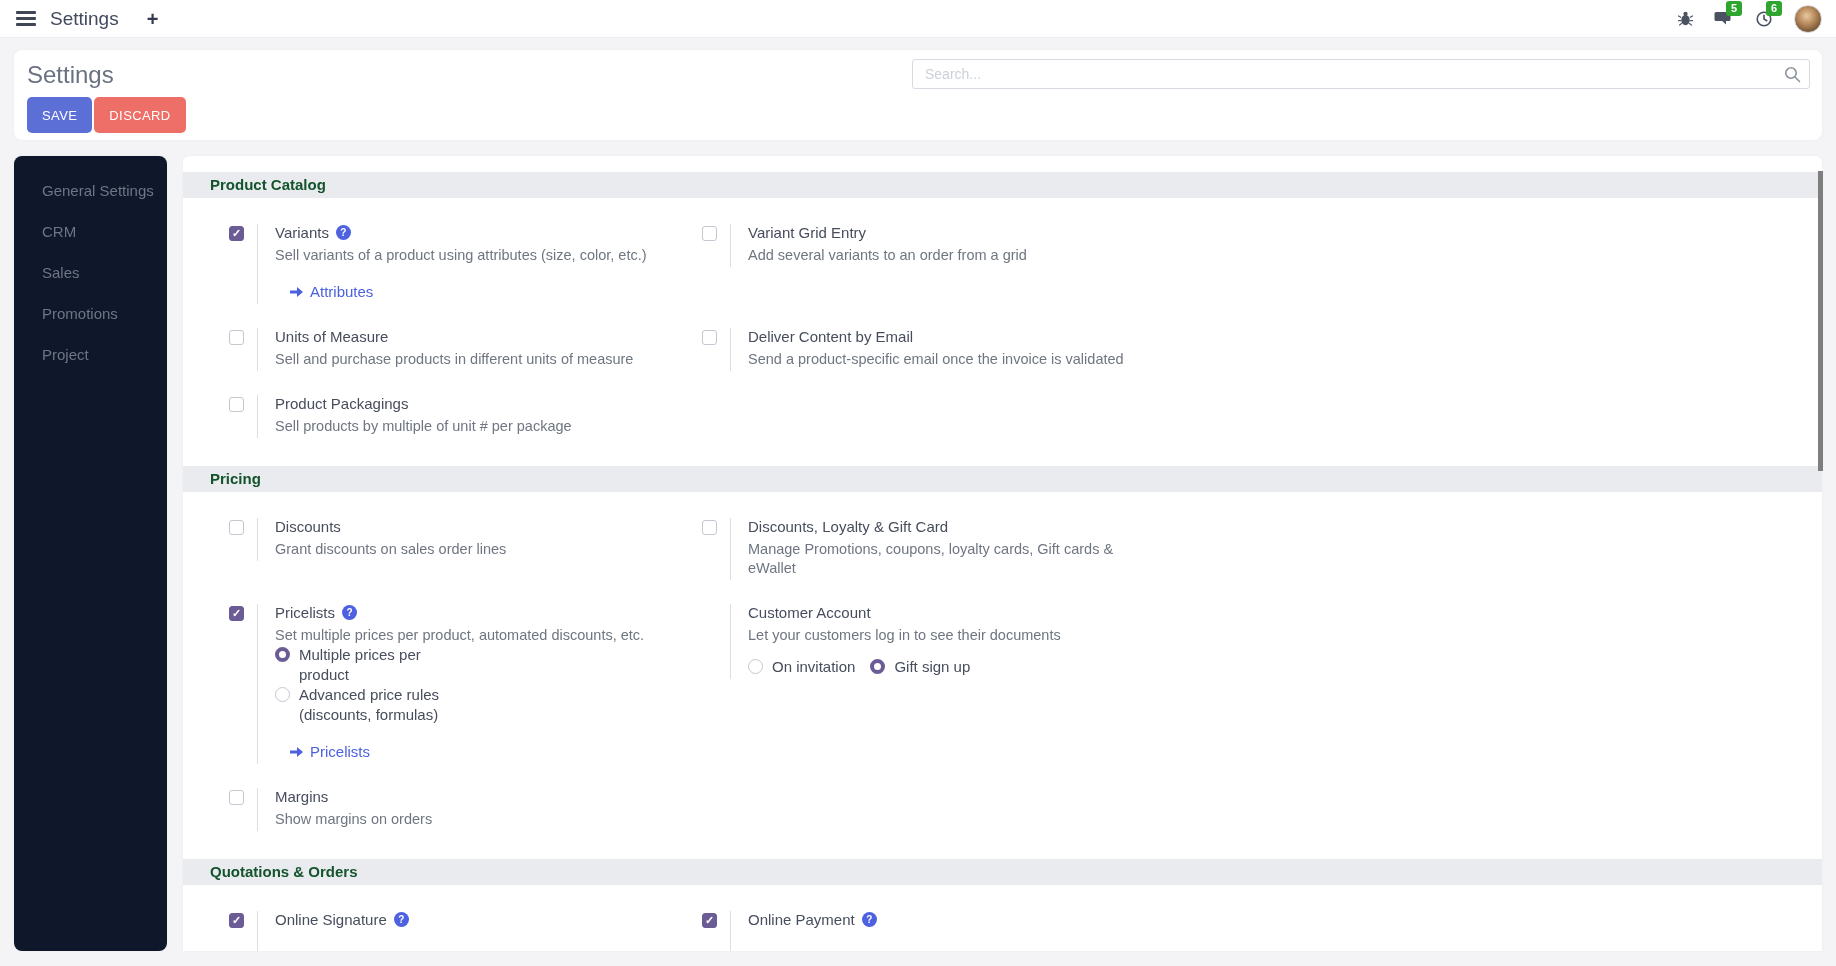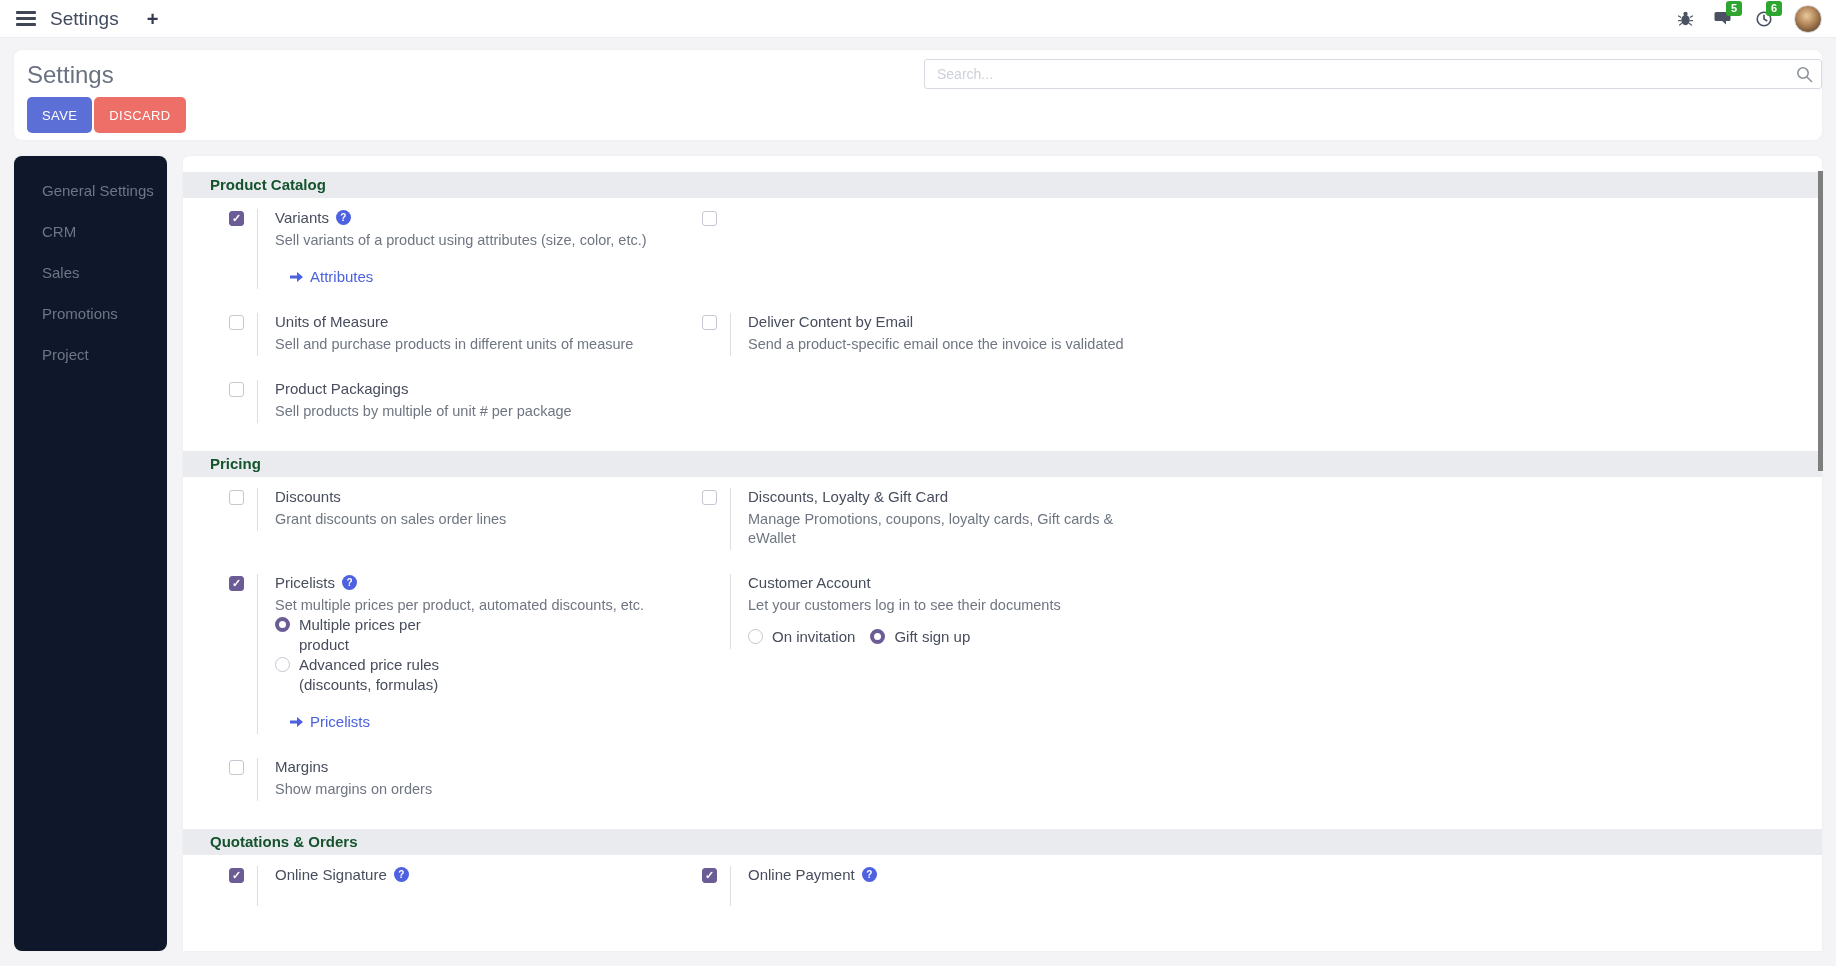--- a/index.html
+++ b/index.html
@@ -27,35 +27,35 @@
   
   .page { padding:12px 14px 0; }
   .header-card { position:relative; background:#fff; border-radius:8px; height:90px;
                  padding:10px 13px; box-shadow:0 0 3px rgba(60,60,80,.05); }
   .page-title { margin:0; font-size:24px; font-weight:400; color:#6a7180; line-height:30px; }
   .btn-row { margin-top:7px; display:flex; gap:2px; }
   .btn { border:none; color:#fff; font-size:13px; font-weight:500; letter-spacing:.4px;
          height:36px; padding:0 15px; border-radius:5px; cursor:pointer; font-family:inherit; }
   .btn.save { background:#5c6fd6; }
   .btn.discard { background:#ee6e68; }
-  .search-wrap { position:absolute; top:9px; right:0; width:898px; height:30px; }
+  .search-wrap { position:absolute; top:9px; right:12px; width:898px; height:30px; }
   .search-input { width:100%; height:100%; border:1px solid #d7dae0; border-radius:3px;
                   padding:0 34px 0 12px; font-size:14px; font-family:inherit; color:#555a66; background:#fff; outline:none; }
   .search-input::placeholder { color:#ccd0d8; }
   .search-icon { position:absolute; right:9px; top:7px; cursor:pointer; }
   
   .content-row { position:relative; display:flex; gap:16px; margin-top:16px; align-items:flex-start; }
   .sidebar { width:153px; flex:none; background:#0f172a; border-radius:8px; height:795px;
              padding-top:14px; box-shadow:0 0 3px rgba(60,60,80,.05); }
   .side-item { padding:12px 10px 12px 28px; font-size:15px; color:#6e7585; cursor:pointer; }
   .main-panel { position:relative; flex:1; background:#fff; border-radius:6px 6px 0 0; height:795px;
                 overflow:hidden; padding-top:16px; box-shadow:0 0 3px rgba(60,60,80,.05); }
   .section-bar { background:#e9ebee; height:26px; line-height:26px; padding-left:27px;
                  font-size:15px; font-weight:700; color:#14532d; }
-  .section-content { padding:11px 0 28px 46px; }
+  .section-content { padding:26px 0 28px 46px; }
   .grid-row { display:grid; grid-template-columns:473px 1fr; margin-bottom:24px; align-items:start; }
   .grid-row:last-child { margin-bottom:0; }
   .box { display:flex; align-items:flex-start; }
   .cb-col { width:28px; flex:none; padding-top:2px; }
   .cb { display:block; width:15px; height:15px; border:1px solid #c3c8d0; border-radius:3px;
         background:#fff; position:relative; cursor:pointer; }
   .cb.checked { background:#6b5c95; border-color:#6b5c95; }
   .cb.checked::after { content:"✓"; position:absolute; color:#fff; font-size:11px; font-weight:700;
                        left:2px; top:0; line-height:13px; }
   .bcontent { border-left:1px solid #dcdee3; padding-left:17px; max-width:415px; min-height:40px; padding-bottom:2px; }
@@ -170,20 +170,26 @@
                     <path d="M0 4.5 h7 V1 l6 5 -6 5 V7.5 H0 z" fill="#4b61de"></path>
                   </svg>
                 <span>Attributes</span>
               </div>
             </div>
           </div>
           <div class="box">
             <div class="cb-col">
                 <span class="cb"></span>
               </div>
+            <div class="bcontent">
+              <div class="label-row">
+                  <span class="slabel">Variant Grid Entry</span>
+                </div>
+              <div class="desc">Add several variants to an order from a grid</div>
+            </div>
           </div>
         </div>
         <div class="grid-row">
           <div class="box">
             <div class="cb-col">
                 <span class="cb"></span>
               </div>
             <div class="bcontent">
               <div class="label-row">
                   <span class="slabel">Units of Measure</span>

